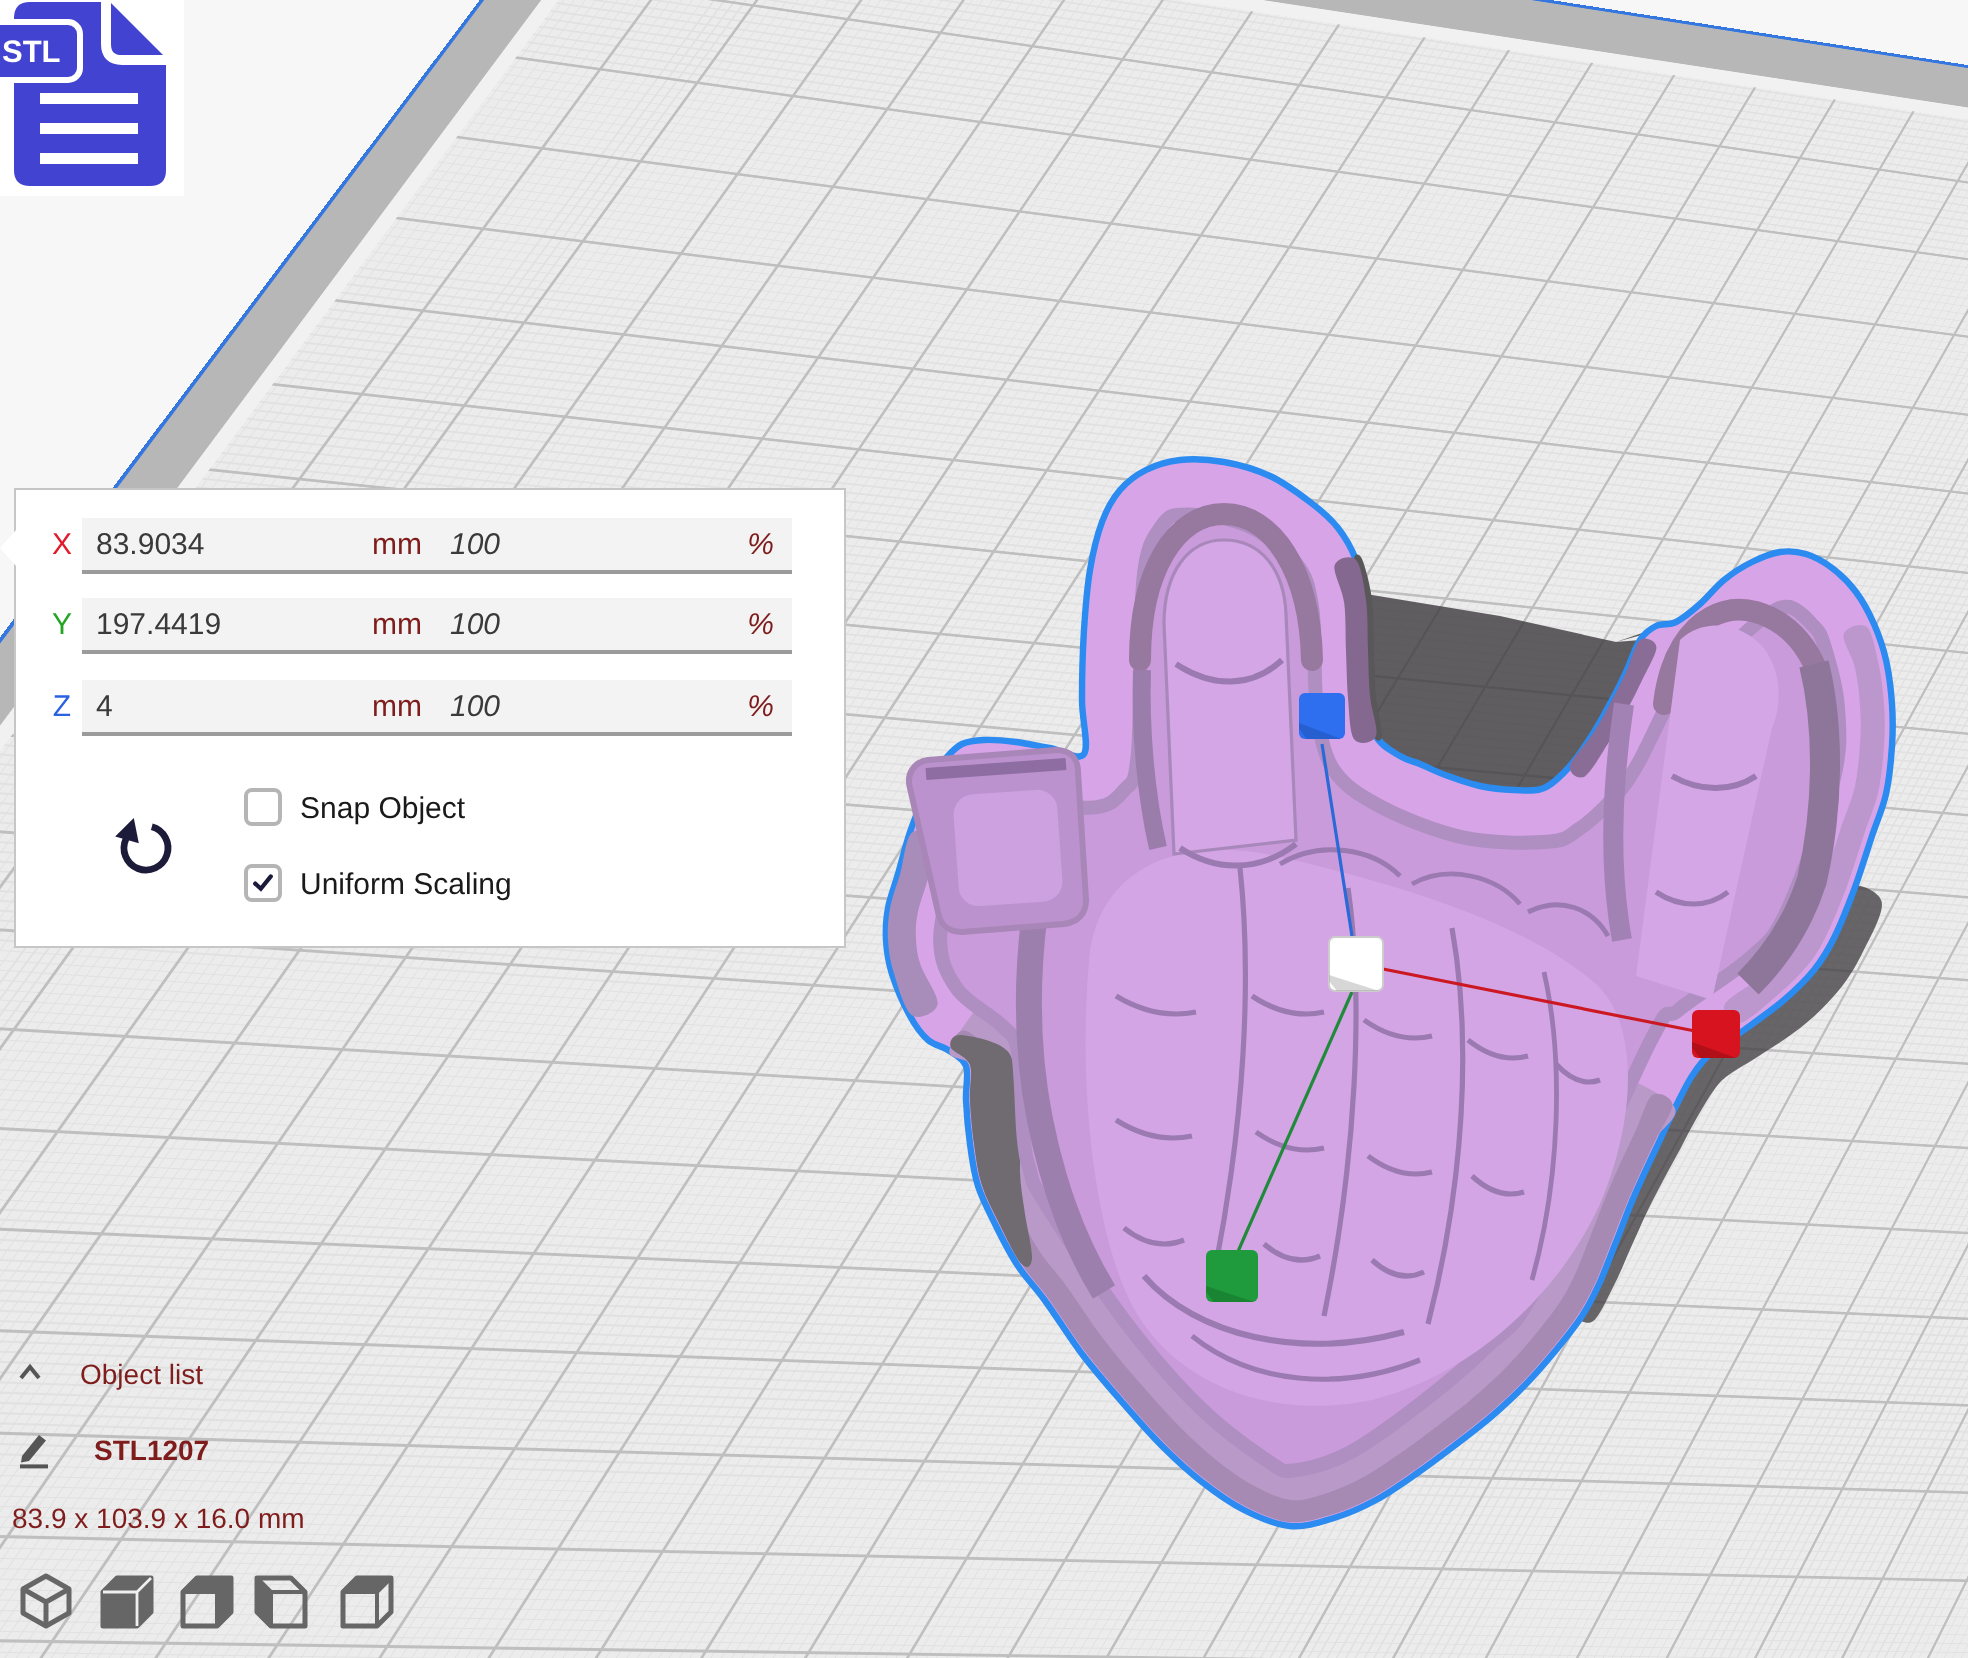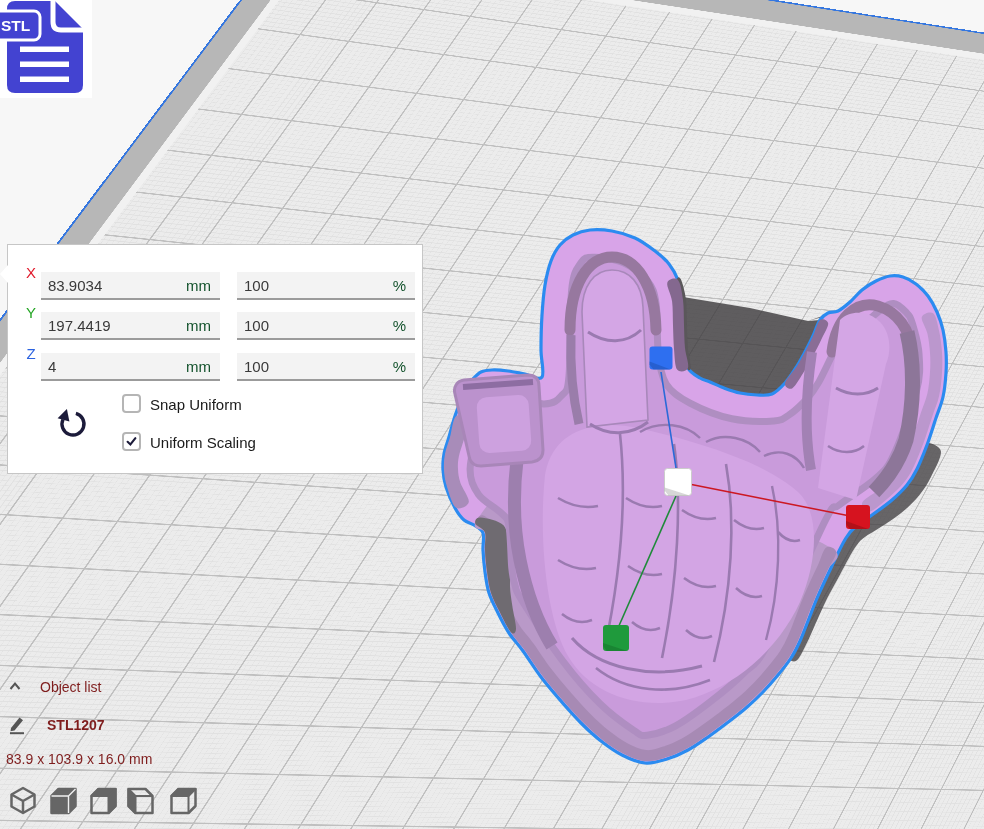--- a/index.html
+++ b/index.html
@@ -16,25 +16,25 @@
  box-shadow:inset 0 0 0 16px #f1f1f1;
  outline:4px solid #3577e0;
  transform: matrix3d(0.50765018,0.07000153,0,7.62748317e-05,-0.31059581,0.38526138,0,-8.58776552e-05,0,0,1,0,297.0076,-72.9883,0,1);
 }
 #whitecard{position:absolute;left:0;top:0;width:92px;height:98px;background:#ffffff;}
 
 #panel{position:absolute;left:7px;top:244px;width:414px;height:228px;background:#ffffff;border:1px solid #c6c6c6;}
 #notch{position:absolute;left:-8px;top:20px;width:0;height:0;border-top:9px solid transparent;border-bottom:9px solid transparent;border-right:8px solid #ffffff;}
 .axisrow{position:absolute;left:0;height:30px;}
 .axlab{position:absolute;width:26px;text-align:center;font-size:15px;top:5px;}
-.fld{position:absolute;top:0;height:26px;background:#f3f3f3;border-bottom:2px solid #9b9b9b;font-size:15px;color:#3a3a3a;margin-top:13px;}
+.fld{position:absolute;top:0;height:26px;background:#f3f3f3;border-bottom:2px solid #9b9b9b;font-size:15px;color:#3a3a3a;}
 .fld .val{position:absolute;left:7px;top:5px;}
-.fld .unit{position:absolute;right:9px;top:5px;color:#14532d;}
+.fld .unit{position:absolute;right:9px;top:5px;color:#7f1d1d;}
 .f1{left:33px;width:179px;}
-.f2{left:229px;width:178px;}
+.f2{left:210px;width:178px;font-style:italic;}
 .cb{position:absolute;width:15px;height:15px;background:#fff;border:2px solid #b5b5b5;border-radius:4px;}
 .cblab{position:absolute;font-size:15px;color:#1a1a1a;}
 
 .botxt{position:absolute;color:#7f1d1d;font-size:14px;}
 </style>
 </head>
 <body>
 <div id="plate"></div>
 <div id="whitecard"></div>
 
@@ -144,21 +144,21 @@
     <div class="fld f2">
         <span class="val">100</span>
         <span class="unit">%</span>
       </div>
   </div>
   <svg style="position:absolute;left:46px;top:160px;" width="38" height="38" viewBox="0 0 38 38">
     <path d="M 21.9 8.4 A 11 11 0 1 1 9.0 14.4" fill="none" stroke="#1c1b3a" stroke-width="3.4"></path>
     <path d="M 3.6 13.2 L 12.9 4.0 L 15.4 16.6 Z" fill="#1c1b3a"></path>
   </svg>
   <div class="cb" style="left:114px;top:149px;"></div>
-  <div class="cblab" style="left:142px;top:151px;">Snap Uniform</div>
+  <div class="cblab" style="left:142px;top:151px;">Snap Object</div>
   <div class="cb" style="left:114px;top:187px;"></div>
   <svg style="position:absolute;left:116px;top:189px;" width="15" height="15" viewBox="0 0 15 15">
       <path d="M 3.6 7.8 L 6.4 10.4 L 11.4 4.2" fill="none" stroke="#1c1b3a" stroke-width="2.1" stroke-linecap="round"></path>
     </svg>
   <div class="cblab" style="left:142px;top:189px;">Uniform Scaling</div>
 </div>
 
 <svg style="position:absolute;left:9px;top:681px;" width="12" height="10" viewBox="0 0 12 10">
     <path d="M 1.5 8 L 6 2.5 L 10.5 8" fill="none" stroke="#555" stroke-width="2"></path>
   </svg>

